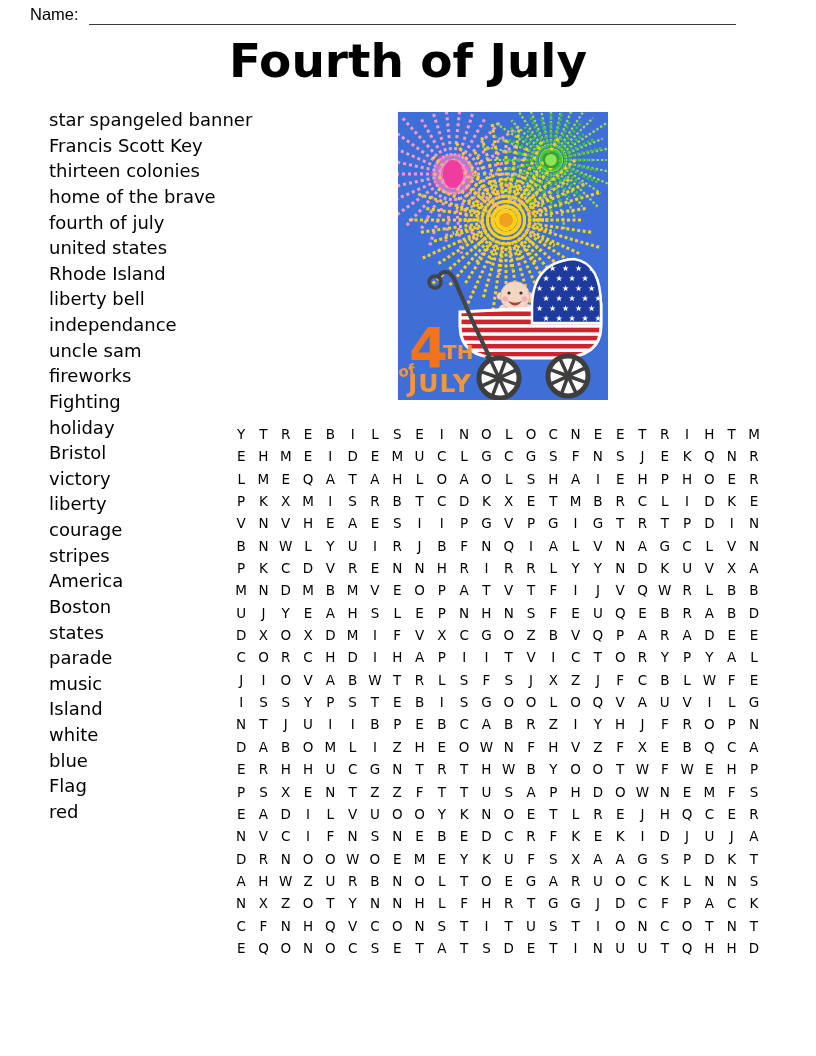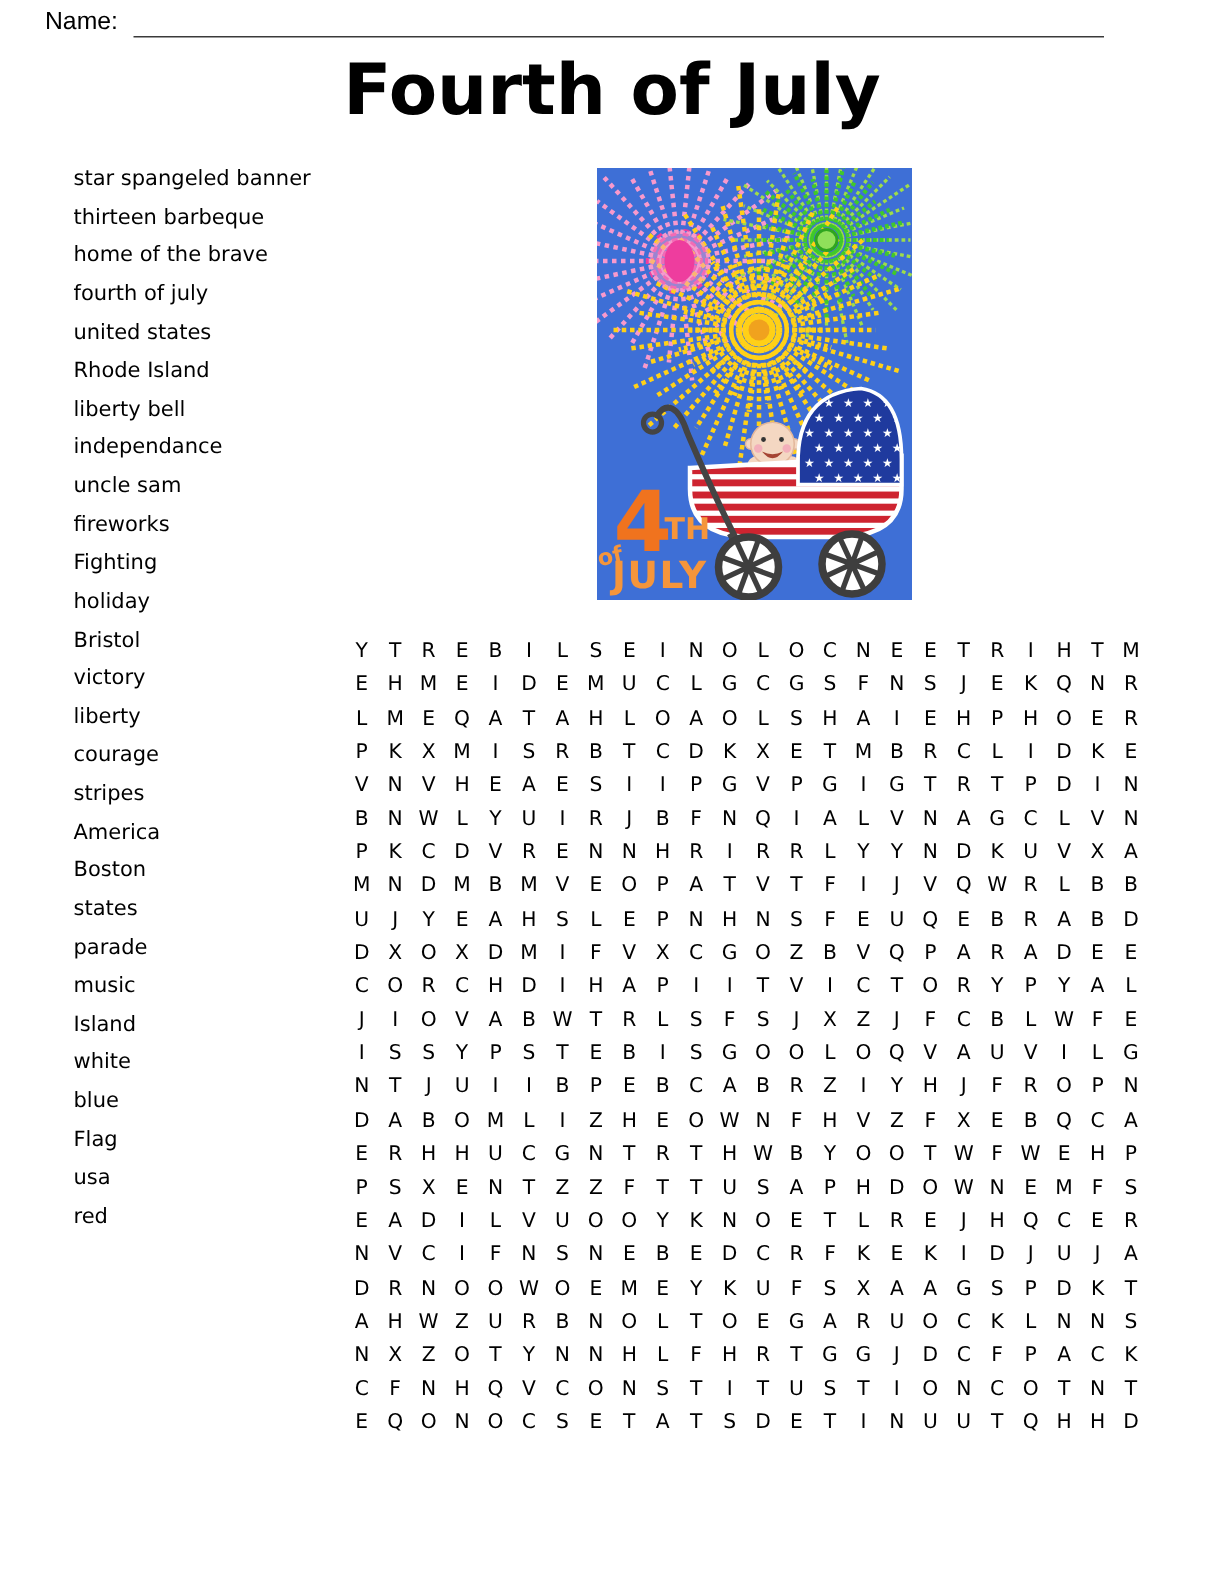--- a/index.html
+++ b/index.html
@@ -4,38 +4,39 @@
 <style>
   html,body{margin:0;padding:0;}
   body{width:816px;height:1056px;position:relative;background:#ffffff;
        font-family:"DejaVu Sans",sans-serif;color:#000;overflow:hidden;}
   .name-label{position:absolute;left:30px;top:5px;
        font-family:"Liberation Sans",sans-serif;font-size:16.5px;}
   .name-line{position:absolute;left:89px;top:24px;width:647px;height:0;
        border-bottom:1.6px solid #3a3a3a;}
   .title{position:absolute;left:0;top:33px;width:100%;text-align:center;
        font-size:47px;font-weight:bold;}
-  .words{position:absolute;left:49px;top:107px;font-size:14px;}
+  .words{position:absolute;left:49px;top:107px;font-size:18px;}
   .word{height:25.64px;line-height:25.64px;white-space:nowrap;}
   .grid{position:absolute;left:230px;top:423px;display:grid;
        grid-template-columns:repeat(24,22.3px);grid-auto-rows:22.35px;}
   .cell{text-align:center;line-height:22.35px;font-size:13.5px;font-weight:500;}
   .illus{position:absolute;left:398px;top:112px;width:210px;height:288px;}
 </style>
 </head>
 <body>
 
 <div class="name-label">Name:</div>
 <div class="name-line"></div>
 
 <div class="title">Fourth of July</div>
 
 <div class="words">
     <div class="word">star spangeled banner</div>
-    <div class="word">thirteen barbeque</div>
+    <div class="word">Francis Scott Key</div>
+    <div class="word">thirteen colonies</div>
     <div class="word">home of the brave</div>
     <div class="word">fourth of july</div>
     <div class="word">united states</div>
     <div class="word">Rhode Island</div>
     <div class="word">liberty bell</div>
     <div class="word">independance</div>
     <div class="word">uncle sam</div>
     <div class="word">fireworks</div>
     <div class="word">Fighting</div>
     <div class="word">holiday</div>
@@ -46,21 +47,20 @@
     <div class="word">stripes</div>
     <div class="word">America</div>
     <div class="word">Boston</div>
     <div class="word">states</div>
     <div class="word">parade</div>
     <div class="word">music</div>
     <div class="word">Island</div>
     <div class="word">white</div>
     <div class="word">blue</div>
     <div class="word">Flag</div>
-    <div class="word">usa</div>
     <div class="word">red</div>
   </div>
 
 <svg class="illus" viewBox="0 0 210 288" xmlns="http://www.w3.org/2000/svg">
   <defs>
     <clipPath id="bodyClip">
       <path d="M62,200 L203,192 L203,214 Q203,246 160,246 L104,246 Q62,246 62,214 Z"></path>
     </clipPath>
     <clipPath id="hoodClip">
       <path d="M134,211 L134,198 Q133,150 176,147 Q203,151 203,194 L203,211 Z"></path>

